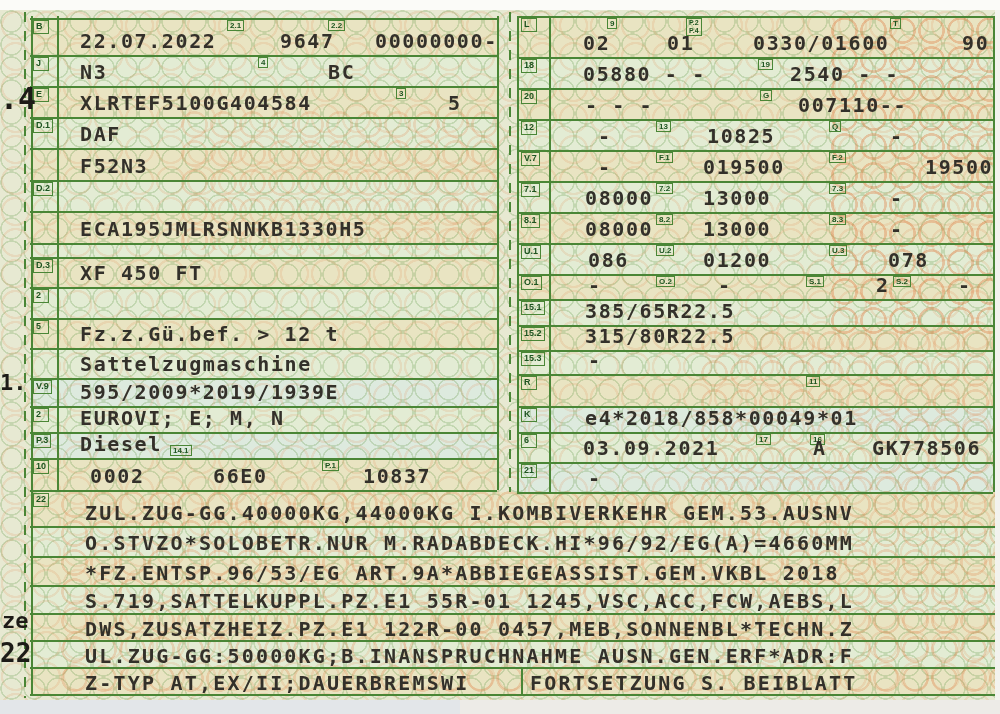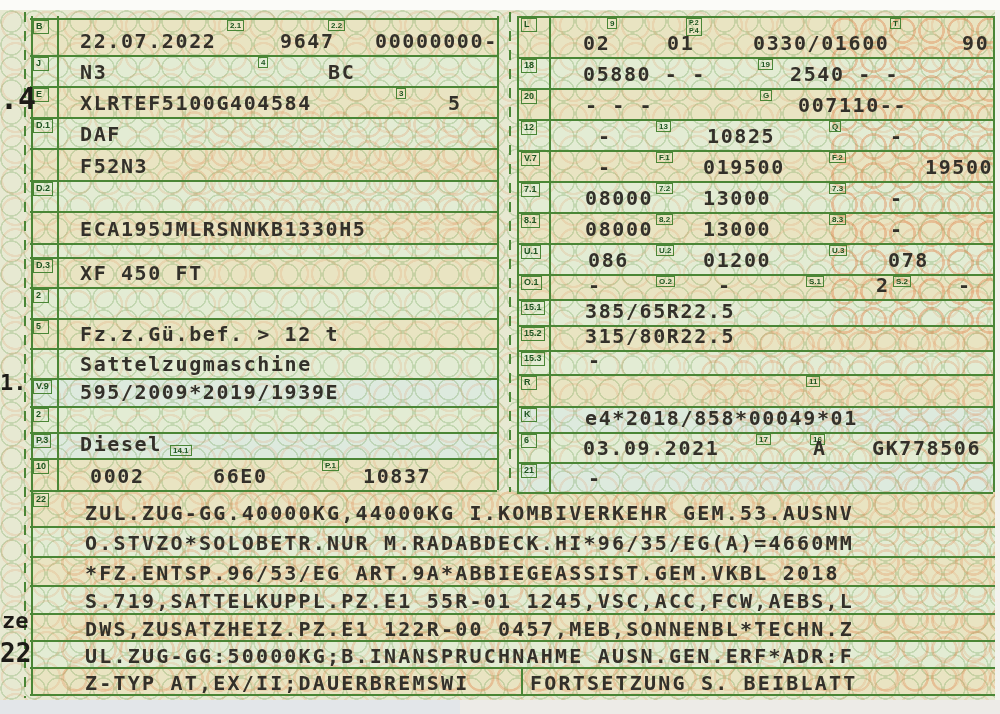--- a/index.html
+++ b/index.html
@@ -92,20 +92,21 @@
       <div class="band" style="left: 30px; top: 338px; width: 467px; height: 30px; background: rgb(227, 236, 212);"></div>
       <div class="hline" style="left: 30px; top: 368px; width: 467px;"></div>
       <div class="val" style="left: 80px; top: 343px;">Sattelzugmaschine</div>
       <div class="band" style="left: 30px; top: 368px; width: 467px; height: 28px; background: rgb(221, 234, 222);"></div>
       <div class="hline" style="left: 30px; top: 396px; width: 467px;"></div>
       <div class="rlabel" style="left: 33px; top: 370px;">V.9</div>
       <div class="val" style="left: 80px; top: 371px;">595/2009*2019/1939E</div>
       <div class="band" style="left: 30px; top: 396px; width: 467px; height: 26px; background: rgb(227, 236, 212);"></div>
       <div class="hline" style="left: 30px; top: 422px; width: 467px;"></div>
       <div class="rlabel" style="left: 33px; top: 398px;">2</div>
+      <div class="val" style="left: 80px; top: 397px;">EUROVI; E; M, N</div>
       <div class="band" style="left: 30px; top: 422px; width: 467px; height: 26px; background: rgb(221, 234, 222);"></div>
       <div class="hline" style="left: 30px; top: 448px; width: 467px;"></div>
       <div class="rlabel" style="left: 33px; top: 424px;">P.3</div>
       <div class="val" style="left: 80px; top: 423px;">Diesel</div>
       <div class="band" style="left: 30px; top: 448px; width: 467px; height: 32px; background: rgb(233, 228, 194);"></div>
       <div class="hline" style="left: 30px; top: 480px; width: 467px;"></div>
       <div class="rlabel" style="left: 33px; top: 450px;">10</div>
       <div class="val" style="left: 90px; top: 455px;">0002</div>
       <div class="tag" style="left: 170px; top: 435px;">14.1</div>
       <div class="val" style="left: 213px; top: 455px;">66E0</div>
@@ -216,21 +217,21 @@
       <div class="band" style="left: 517px; top: 452px; width: 476px; height: 30px; background: rgb(221, 234, 222);"></div>
       <div class="hline" style="left: 517px; top: 482px; width: 476px;"></div>
       <div class="rlabel" style="left: 521px; top: 454px;">21</div>
       <div class="val" style="left: 588px; top: 457px;">-</div>
       <div class="hline" style="left: 517px; top: 6px; width: 476px;"></div>
       <div class="band" style="left: 30px; top: 482px; width: 965px; height: 34px; background: rgb(233, 228, 194);"></div>
       <div class="hline" style="left: 30px; top: 516px; width: 965px;"></div>
       <div class="val note" style="left: 85px; top: 492px;">ZUL.ZUG-GG.40000KG,44000KG I.KOMBIVERKEHR GEM.53.AUSNV</div>
       <div class="band" style="left: 30px; top: 516px; width: 965px; height: 30px; background: rgb(227, 236, 212);"></div>
       <div class="hline" style="left: 30px; top: 546px; width: 965px;"></div>
-      <div class="val note" style="left: 85px; top: 522px;">O.STVZO*SOLOBETR.NUR M.RADABDECK.HI*96/35/EG(A)=4660MM</div>
+      <div class="val note" style="left: 85px; top: 522px;">O.STVZO*SOLOBETR.NUR M.RADABDECK.HI*96/92/EG(A)=4660MM</div>
       <div class="band" style="left: 30px; top: 546px; width: 965px; height: 29px; background: rgb(233, 228, 194);"></div>
       <div class="hline" style="left: 30px; top: 575px; width: 965px;"></div>
       <div class="val note" style="left: 85px; top: 552px;">*FZ.ENTSP.96/53/EG ART.9A*ABBIEGEASSIST.GEM.VKBL 2018</div>
       <div class="band" style="left: 30px; top: 575px; width: 965px; height: 28px; background: rgb(227, 236, 212);"></div>
       <div class="hline" style="left: 30px; top: 603px; width: 965px;"></div>
       <div class="val note" style="left: 85px; top: 580px;">S.719,SATTELKUPPL.PZ.E1 55R-01 1245,VSC,ACC,FCW,AEBS,L</div>
       <div class="band" style="left: 30px; top: 603px; width: 965px; height: 27px; background: rgb(233, 228, 194);"></div>
       <div class="hline" style="left: 30px; top: 630px; width: 965px;"></div>
       <div class="val note" style="left: 85px; top: 608px;">DWS,ZUSATZHEIZ.PZ.E1 122R-00 0457,MEB,SONNENBL*TECHN.Z</div>
       <div class="band" style="left: 30px; top: 630px; width: 965px; height: 27px; background: rgb(227, 236, 212);"></div>

